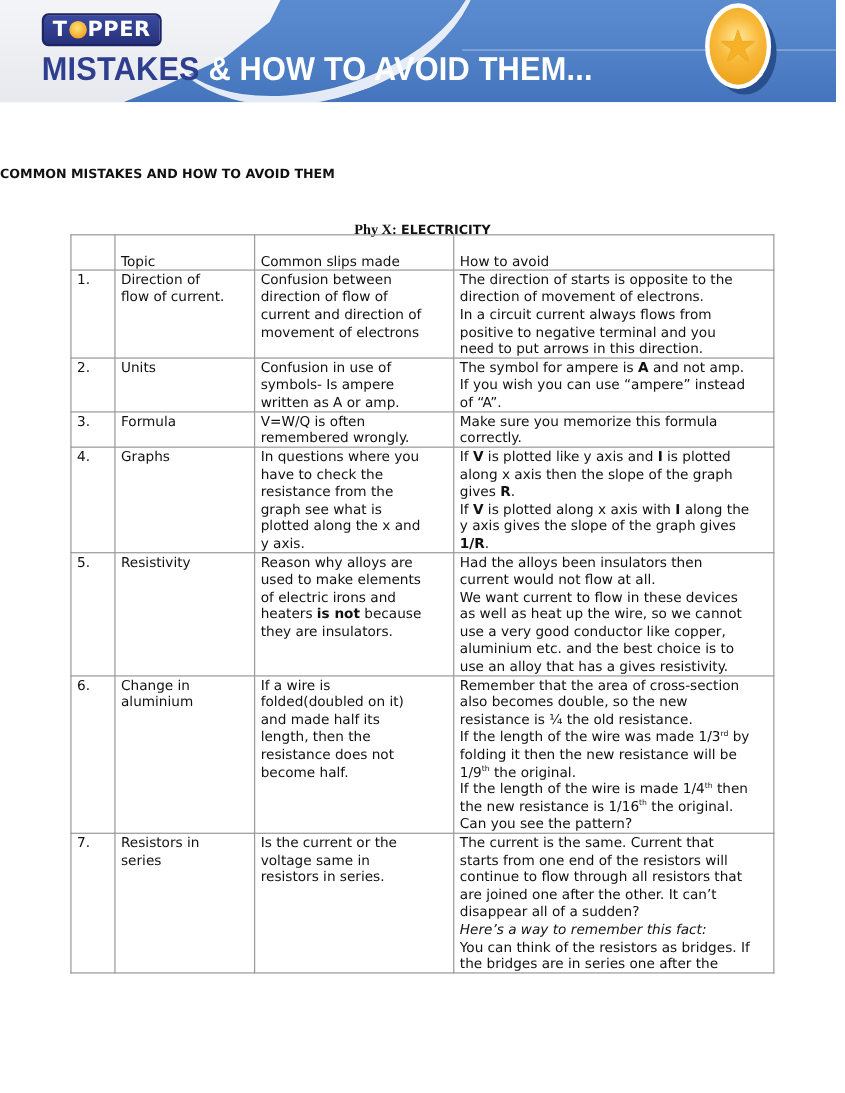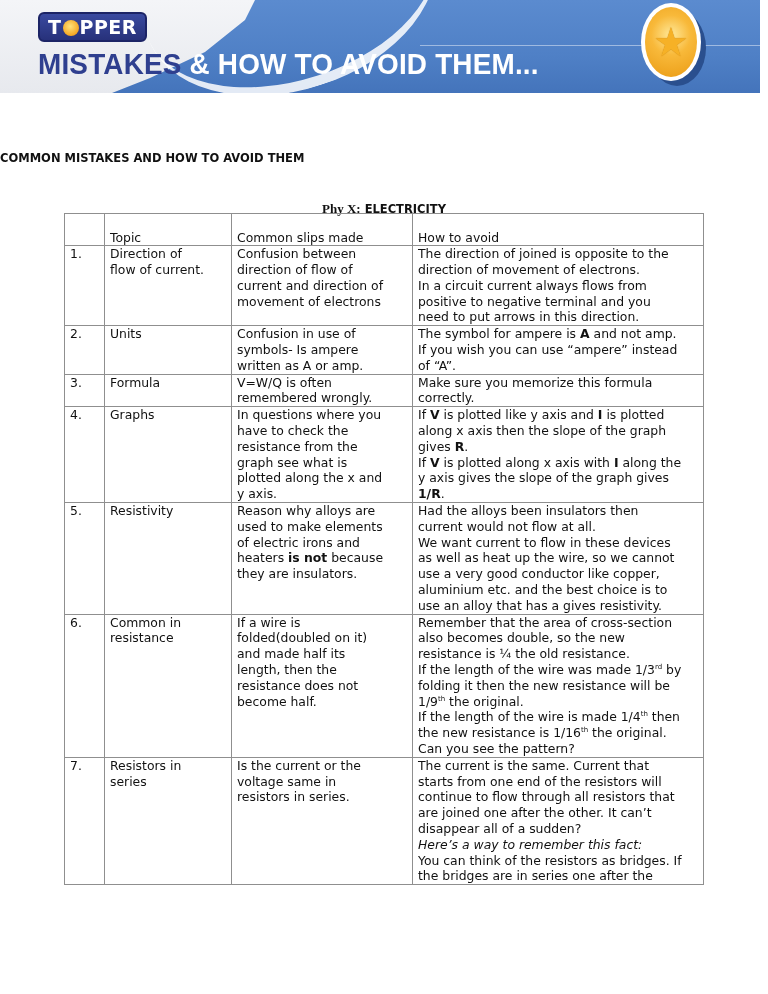--- a/index.html
+++ b/index.html
@@ -143,21 +143,21 @@
     <td>Topic</td>
     <td>Common slips made</td>
     <td>How to avoid</td>
   </tr>
 
   <tr style="border-top:none;">
     <td style="border-top:none;">1.</td>
     <td style="border-top:none;">Direction of flow of current.</td>
     <td style="border-top:none;">Confusion between direction of flow of current and direction of movement of electrons</td>
     <td style="border-top:none;">
-      <span class="para">The direction of joined is opposite to the direction of movement of electrons.</span>
+      <span class="para">The direction of starts is opposite to the direction of movement of electrons.</span>
       <span class="para">In a circuit current always flows from positive to negative terminal and you need to put arrows in this direction.</span>
     </td>
   </tr>
 
   <tr>
     <td>2.</td>
     <td>Units</td>
     <td>Confusion in use of symbols- Is ampere written as A or amp.</td>
     <td>
       <span class="para"><span>The symbol for ampere is </span><b>A</b><span> and not amp.</span></span>
@@ -187,21 +187,21 @@
     <td>Resistivity</td>
     <td><span>Reason why alloys are used to make elements of electric irons and heaters </span><b>is not</b><span> because they are insulators.</span></td>
     <td>
       <span class="para">Had the alloys been insulators then current would not flow at all.</span>
       <span class="para">We want current to flow in these devices as well as heat up the wire, so we cannot use a very good conductor like copper, aluminium etc. and the best choice is to use an alloy that has a gives resistivity.</span>
     </td>
   </tr>
 
   <tr>
     <td>6.</td>
-    <td>Common in resistance</td>
+    <td>Change in aluminium</td>
     <td>If a wire is folded(doubled on it) and made half its length, then the resistance does not become half.</td>
     <td>
       <span class="para">Remember that the area of cross-section also becomes double, so the new resistance is ¼ the old resistance.</span>
       <span class="para"><span>If the length of the wire was made 1/3</span><sup>rd</sup><span> by folding it then the new resistance will be 1/9</span><sup>th</sup><span> the original.</span></span>
       <span class="para"><span>If the length of the wire is made 1/4</span><sup>th</sup><span> then the new resistance is 1/16</span><sup>th</sup><span> the original.</span></span>
       <span class="para">Can you see the pattern?</span>
     </td>
   </tr>
 
   <tr class="clipped">

